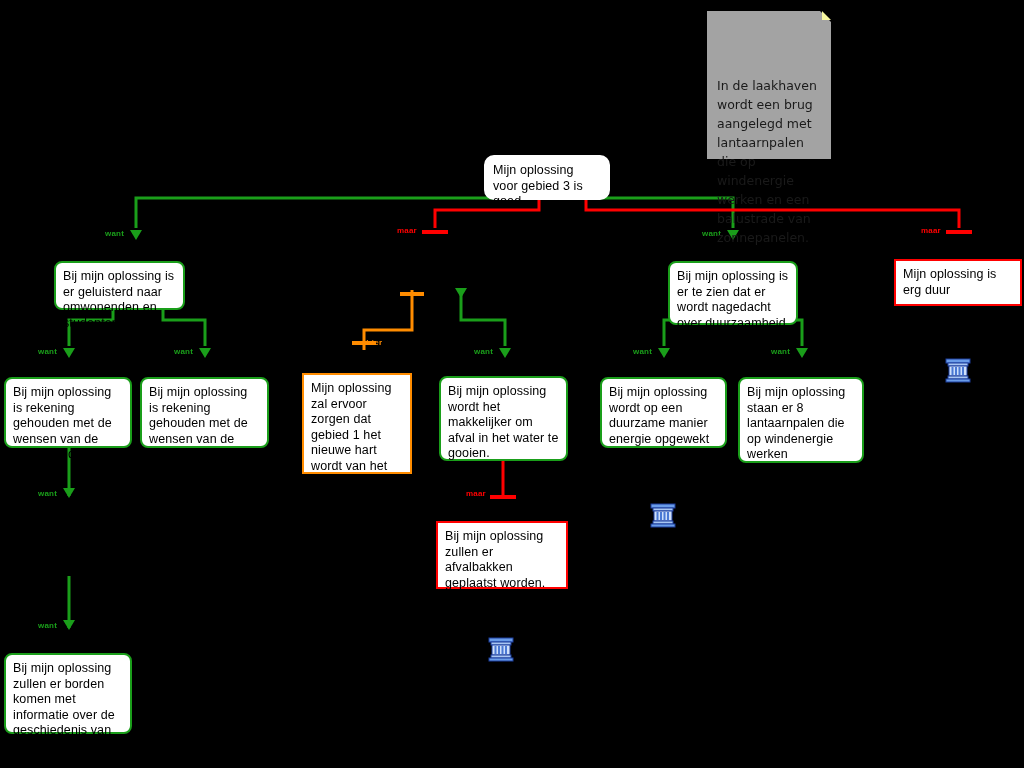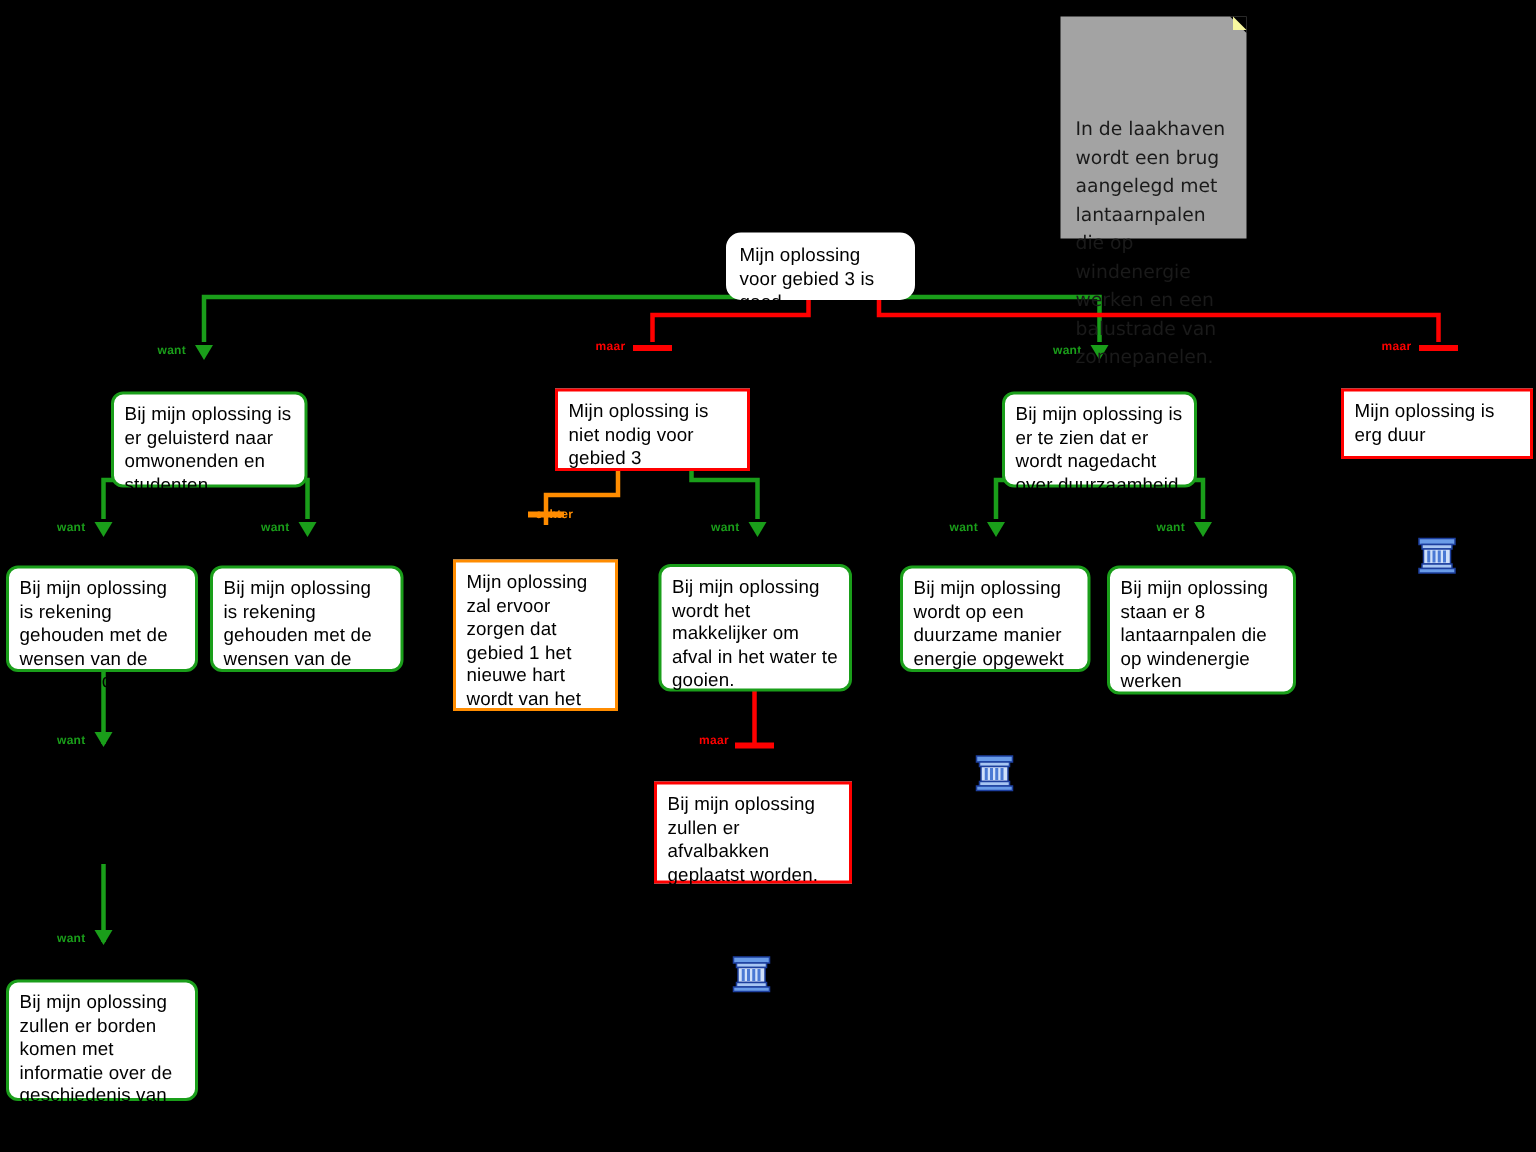--- a/index.html
+++ b/index.html
@@ -194,23 +194,22 @@
 
   <div class="rel echter" style="left:327px;  top:338px;">echter</div>
   <div class="rel want" style="left:474px;  top:347px;">want</div>
   <div class="rel maar" style="left:466px;  top:489px;">maar</div>
 
   <div class="rel want" style="left:633px;  top:347px;">want</div>
   <div class="rel want" style="left:771px;  top:347px;">want</div>
 
   <div class="node root" style="left:484px; top:131px; width:126px; height:45px;">Mijn oplossing voor gebied 3 is goed</div>
 
-  <div class="node green" style="left:74px; top:237px; width:131px; height:64px;">Bij mijn oplossing is er geluisterd naar omwonenden en studenten</div>
-
-  <div class="node red" style="left:370px; top:235px; width:130px; height:55px;">Mijn oplossing is niet nodig voor gebied 3</div>
+  <div class="node green" style="left:54px; top:237px; width:131px; height:49px;">Bij mijn oplossing is er geluisterd naar omwonenden en studenten</div>
+
 
   <div class="node green" style="left:668px; top:237px; width:130px; height:64px;">Bij mijn oplossing is er te zien dat er wordt nagedacht over duurzaamheid</div>
 
   <div class="node red" style="left:894px; top:235px; width:128px; height:47px;">Mijn oplossing is erg duur</div>
 
   <div class="node green" style="left:4px; top:353px; width:128px; height:71px;">Bij mijn oplossing is rekening gehouden met de wensen van de omwonenden</div>
 
   <div class="node green" style="left:140px; top:353px; width:129px; height:71px;">Bij mijn oplossing is rekening gehouden met de wensen van de studenten</div>
 
   <div class="node orange" style="left:302px; top:349px; width:110px; height:101px;">Mijn oplossing zal ervoor zorgen dat gebied 1 het nieuwe hart wordt van het HHS Campus gebied.</div>

